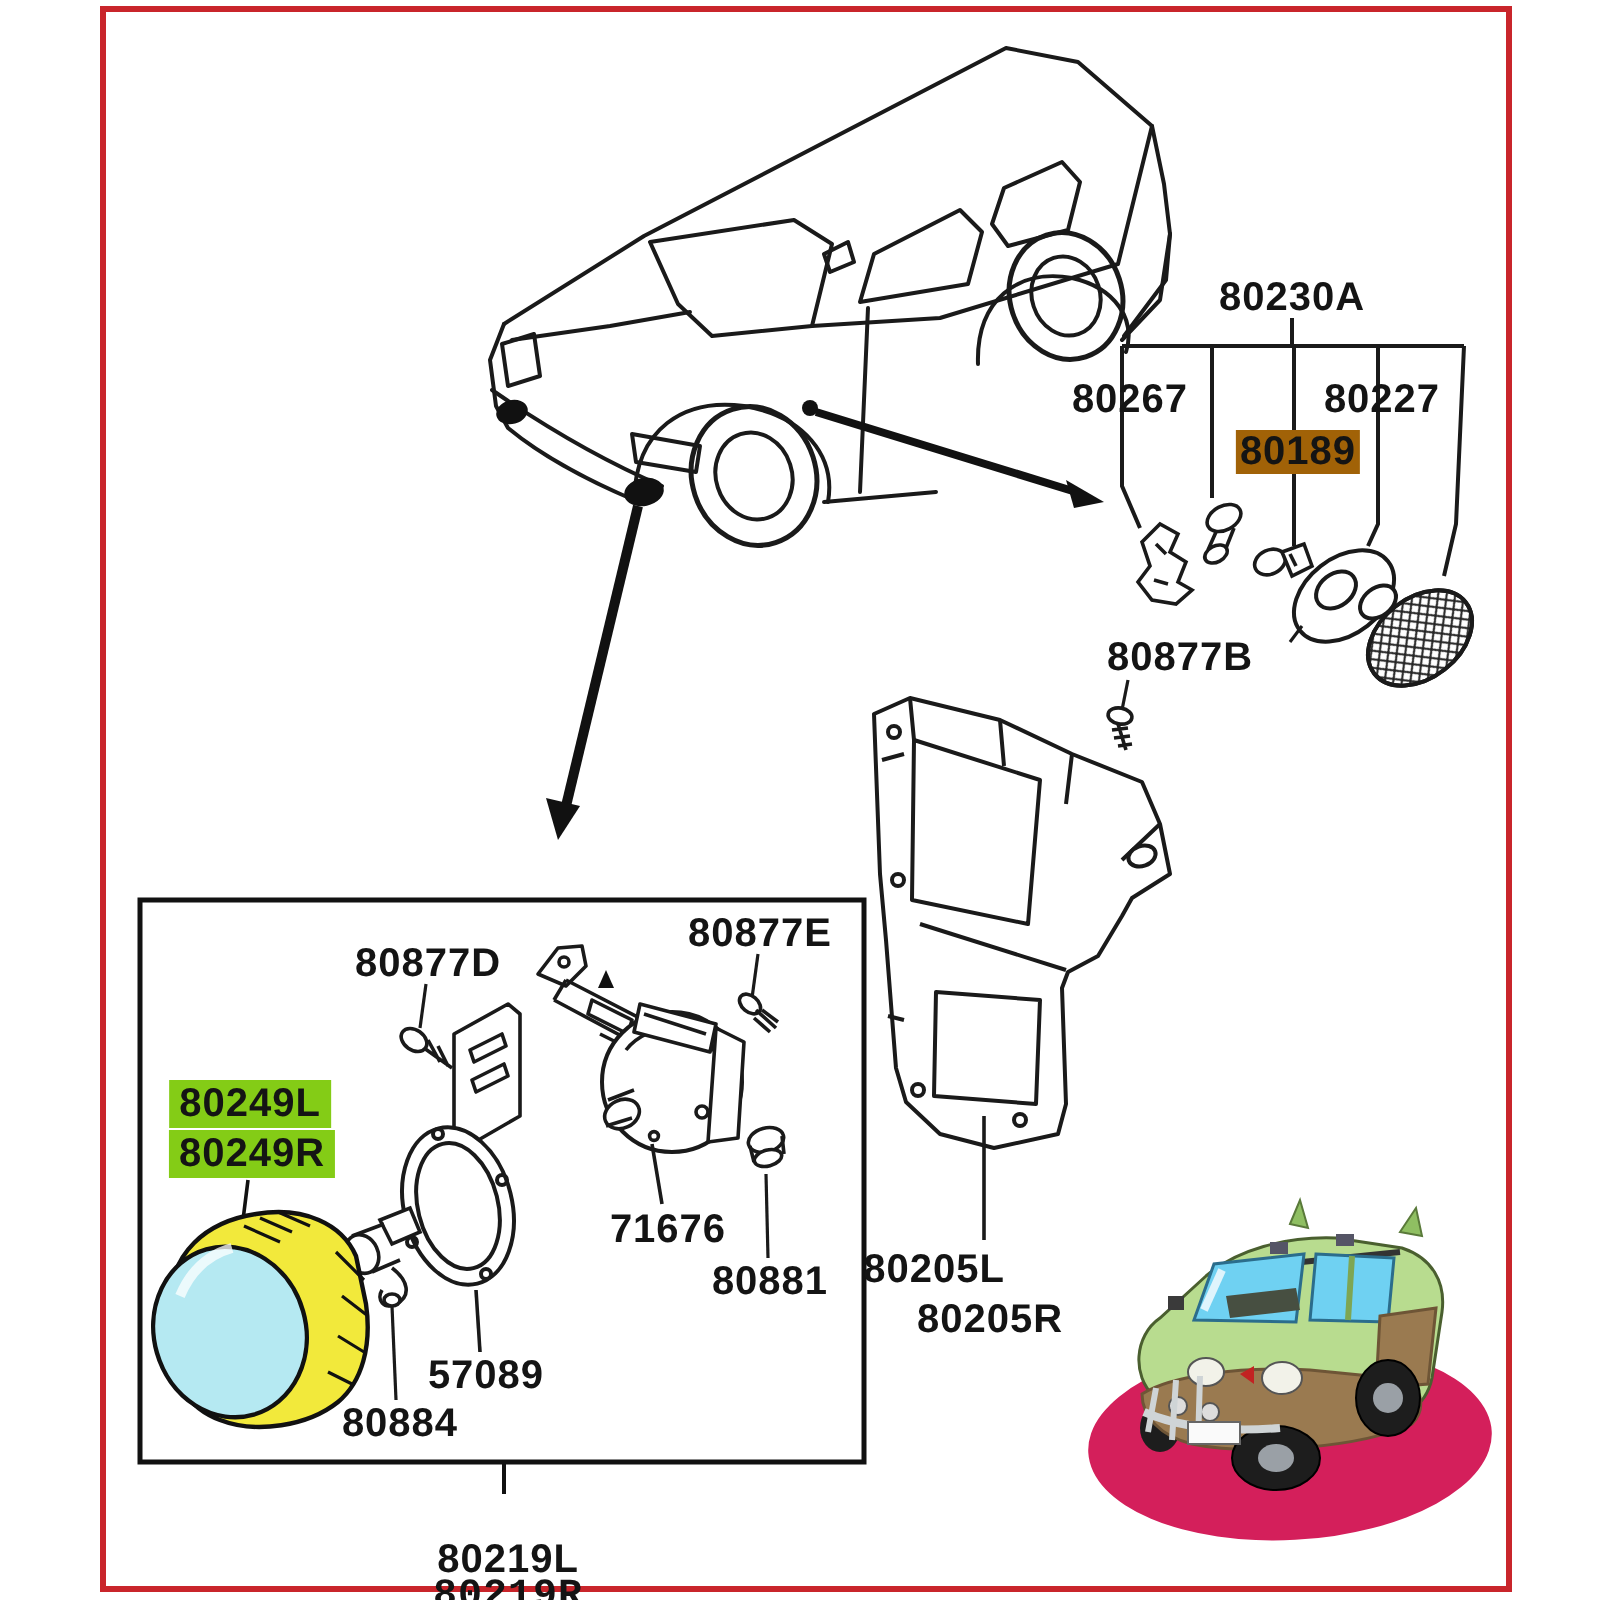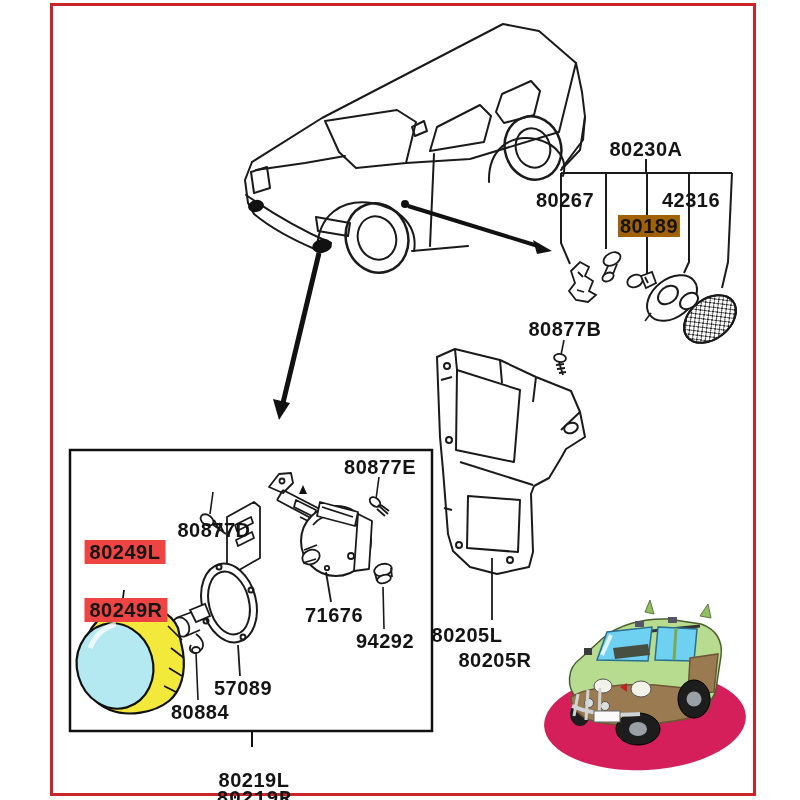--- a/index.html
+++ b/index.html
@@ -13,21 +13,21 @@
     position:absolute;left:50px;top:3px;width:706px;height:793px;
     border:3px solid #c9252b;box-sizing:border-box;background:#ffffff;
   }
   svg.art{position:absolute;left:0;top:0;}
   .callout{
     position:absolute;transform:translate(-50%,-50%);
     font-weight:700;font-size:20px;letter-spacing:0.5px;color:#141414;
     white-space:nowrap;line-height:1;padding:1px 2px;
   }
   .callout.wbg{background:#a16207;}
-  .callout.hl{background:#ef4444;padding:2px 5px;}
+  .callout.hl{background:#84cc16;padding:2px 5px;}
 </style>
 </head>
 <body>
 
 <div id="stage">
 
   <div class="red-frame"></div>
 
   <svg class="art" width="800" height="800" viewBox="0 0 800 800">
     <defs>
@@ -229,29 +229,29 @@
       <circle cx="605" cy="706" r="4.5" fill="#ddd" stroke="#555"></circle>
       <polygon points="620,687 627,683 627,692" fill="#c22222"></polygon>
       <path d="M578,694 L574,716 M588,690 L586,720 M600,688 L599,722" stroke="#cfd4d6" stroke-width="3" fill="none"></path>
       <path d="M572,706 C590,714 615,716 640,714" stroke="#cfd4d6" stroke-width="4" fill="none"></path>
       <rect x="594" y="711" width="26" height="11" fill="#fafafa" stroke="#666"></rect>
     </g>
   </svg>
 
   <div class="callout" style="left:646px;top:149px;">80230A</div>
   <div class="callout" style="left:565px;top:200px;">80267</div>
-  <div class="callout" style="left:691px;top:200px;">42316</div>
+  <div class="callout" style="left:691px;top:200px;">80227</div>
   <div class="callout wbg" style="left:649px;top:226px;">80189</div>
-  <div class="callout" style="left:565px;top:329px;">80877B</div>
-  <div class="callout" style="left:214px;top:482px;margin-top:48px;">80877D</div>
+  <div class="callout" style="left:590px;top:329px;">80877B</div>
+  <div class="callout" style="left:214px;top:482px;">80877D</div>
   <div class="callout" style="left:380px;top:467px;">80877E</div>
   <div class="callout hl" style="left:125px;top:552px;">80249L</div>
-  <div class="callout hl" style="left:126px;top:577px;margin-top:33px;">80249R</div>
+  <div class="callout hl" style="left:126px;top:577px;">80249R</div>
   <div class="callout" style="left:334px;top:615px;">71676</div>
-  <div class="callout" style="left:385px;top:641px;">94292</div>
+  <div class="callout" style="left:385px;top:641px;">80881</div>
   <div class="callout" style="left:243px;top:688px;">57089</div>
   <div class="callout" style="left:200px;top:712px;">80884</div>
   <div class="callout" style="left:254px;top:780px;">80219L</div>
   <div class="callout" style="left:254px;top:799px;font-family:Liberation Mono, monospace;">80219R</div>
   <div class="callout" style="left:467px;top:635px;">80205L</div>
   <div class="callout" style="left:495px;top:660px;">80205R</div>
 
 </div>
 
 </body></html>

